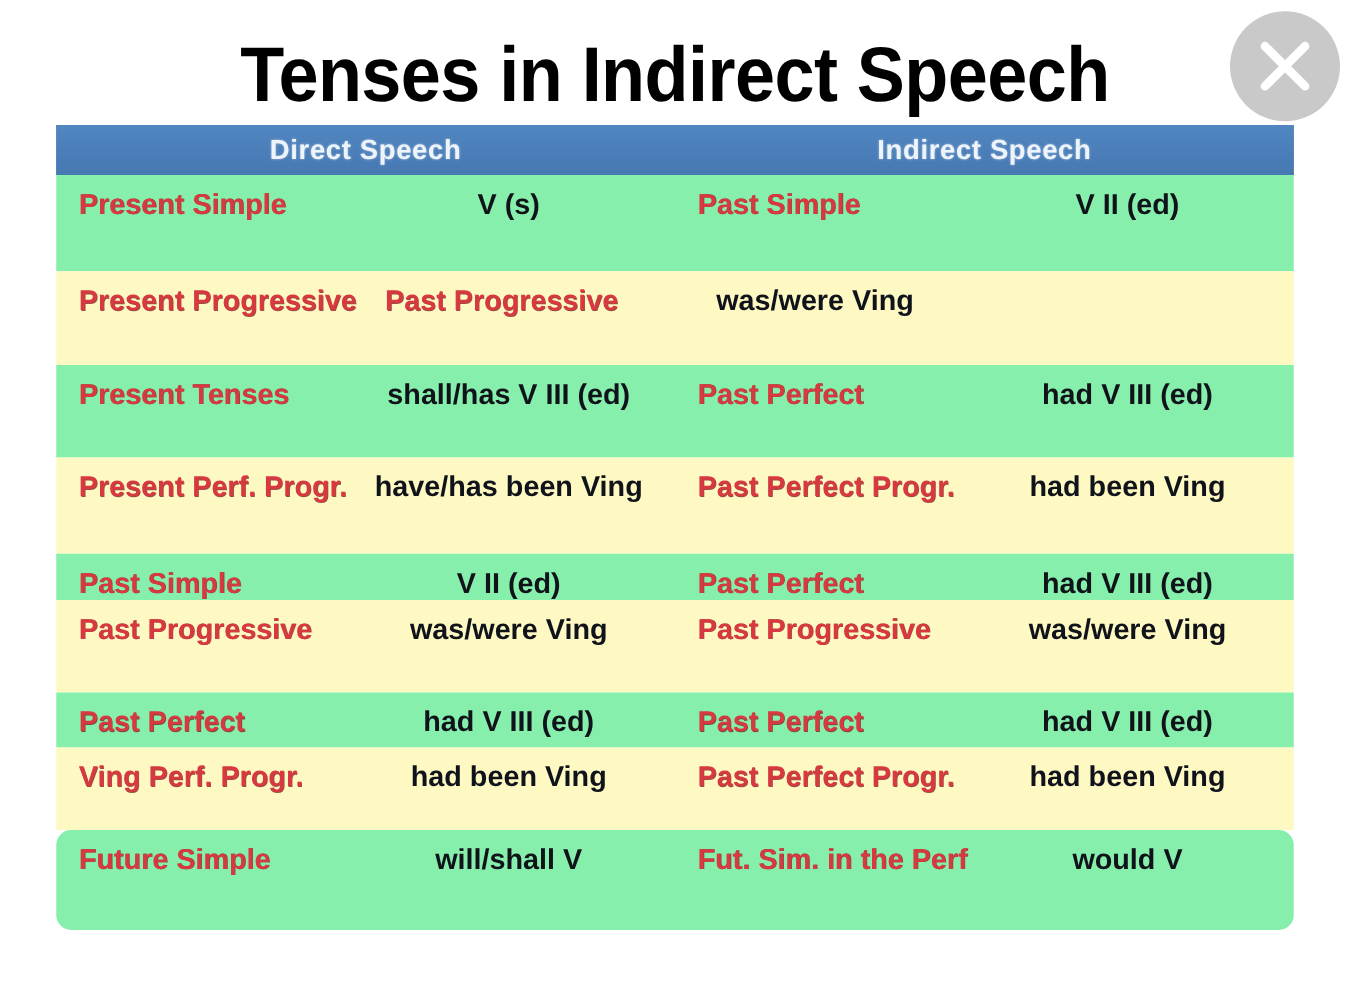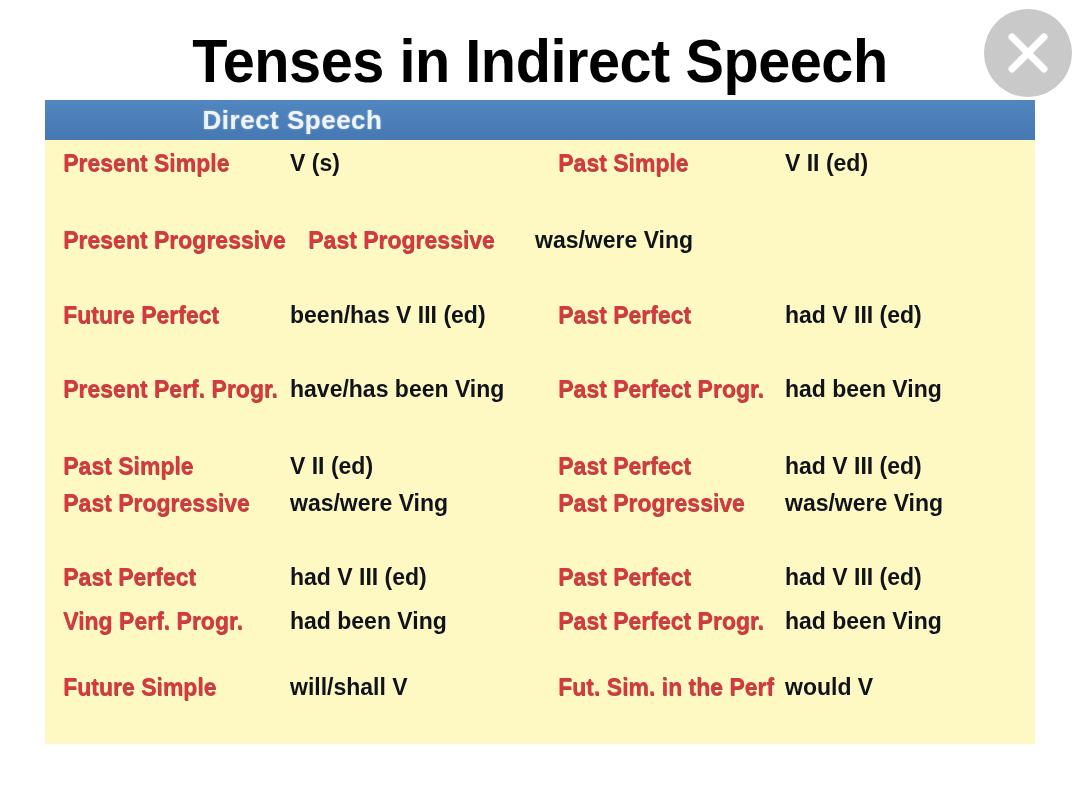--- a/index.html
+++ b/index.html
@@ -67,108 +67,109 @@
   }
 
   .thead {
     display: flex;
     background: #4a7fba;
     height: 40px;
     align-items: center;
     background-image: linear-gradient(to bottom, #5186c0 0%, #4678b2 100%);
   }
   .th {
-    font-size: 26px;
+    font-size: 22px;
     font-weight: bold;
     color: #eef4fb;
     text-align: center;
     letter-spacing: 0.5px;
     text-shadow: 0 0 2px rgba(255,255,255,0.55);
   }
   .th-direct { width: 495px; }
   .th-indirect { width: 495px; }
 
   .trow {
     display: flex;
     align-items: flex-start;
     position: relative;
   }
-  .trow.dark  { background: #fef9c3; }
+  .trow.dark  { background: #86efac; }
   .trow.light { background: #fef9c3; }
 
   .cell {
     box-sizing: border-box;
     padding-top: 9px;
   }
   .c-tense {
     width: 245px;
     padding-left: 18px;
     font-size: 23px;
     font-weight: bold;
     color: #d8383f;
     line-height: 28px;
     text-shadow: 0.5px 0.5px 0 rgba(120,20,25,0.75);
   }
   .c-form {
     width: 250px;
     padding-right: 16px;
-    text-align: left;
+    text-align: center;
     font-size: 23px;
     font-weight: bold;
     color: #10131a;
     line-height: 28px;
   }
 
   
   .h1 { height: 77px; }
   .h2 { height: 75px; }
   .h3 { height: 74px; }
   .h4 { height: 77px; }
   .h5 { height: 37px; }
   .h6 { height: 74px; }
   .h7 { height: 44px; }
   .h8 { height: 66px; }
-  .h9 { height: 80px; }
+  .h9 { height: 80px; border-radius: 12px; }
 </style>
 </head>
 <body>
 
 <div class="title-bar">
   <div class="page-title">Tenses in Indirect Speech</div>
 </div>
 
 <div class="close-button">
   <svg viewBox="0 0 88 88">
     <line x1="28" y1="28" x2="60" y2="60" stroke="#ffffff" stroke-width="7" stroke-linecap="round"></line>
     <line x1="60" y1="28" x2="28" y2="60" stroke="#ffffff" stroke-width="7" stroke-linecap="round"></line>
   </svg>
 </div>
 
 <div class="table-wrap">
 
   <div class="thead">
     <div class="th th-direct">Direct  Speech</div>
+    <div class="th th-indirect">Indirect  Speech</div>
   </div>
 
   <div class="trow dark h1">
     <div class="cell c-tense">Present Simple</div>
     <div class="cell c-form">V (s)</div>
     <div class="cell c-tense">Past Simple</div>
     <div class="cell c-form">V II (ed)</div>
   </div>
 
   <div class="trow light h2">
     <div class="cell c-tense">Present Progressive</div>
     <div class="cell c-tense">Past Progressive</div>
     <div class="cell c-form">was/were  Ving</div>
   </div>
 
   <div class="trow dark h3">
-    <div class="cell c-tense">Future Perfect</div>
-    <div class="cell c-form">been/has  V III (ed)</div>
+    <div class="cell c-tense">Present Tenses</div>
+    <div class="cell c-form">shall/has  V III (ed)</div>
     <div class="cell c-tense">Past Perfect</div>
     <div class="cell c-form">had  V III (ed)</div>
   </div>
 
   <div class="trow light h4">
     <div class="cell c-tense">Present Perf. Progr.</div>
     <div class="cell c-form">have/has been Ving</div>
     <div class="cell c-tense">Past Perfect Progr.</div>
     <div class="cell c-form">had  been  Ving</div>
   </div>

